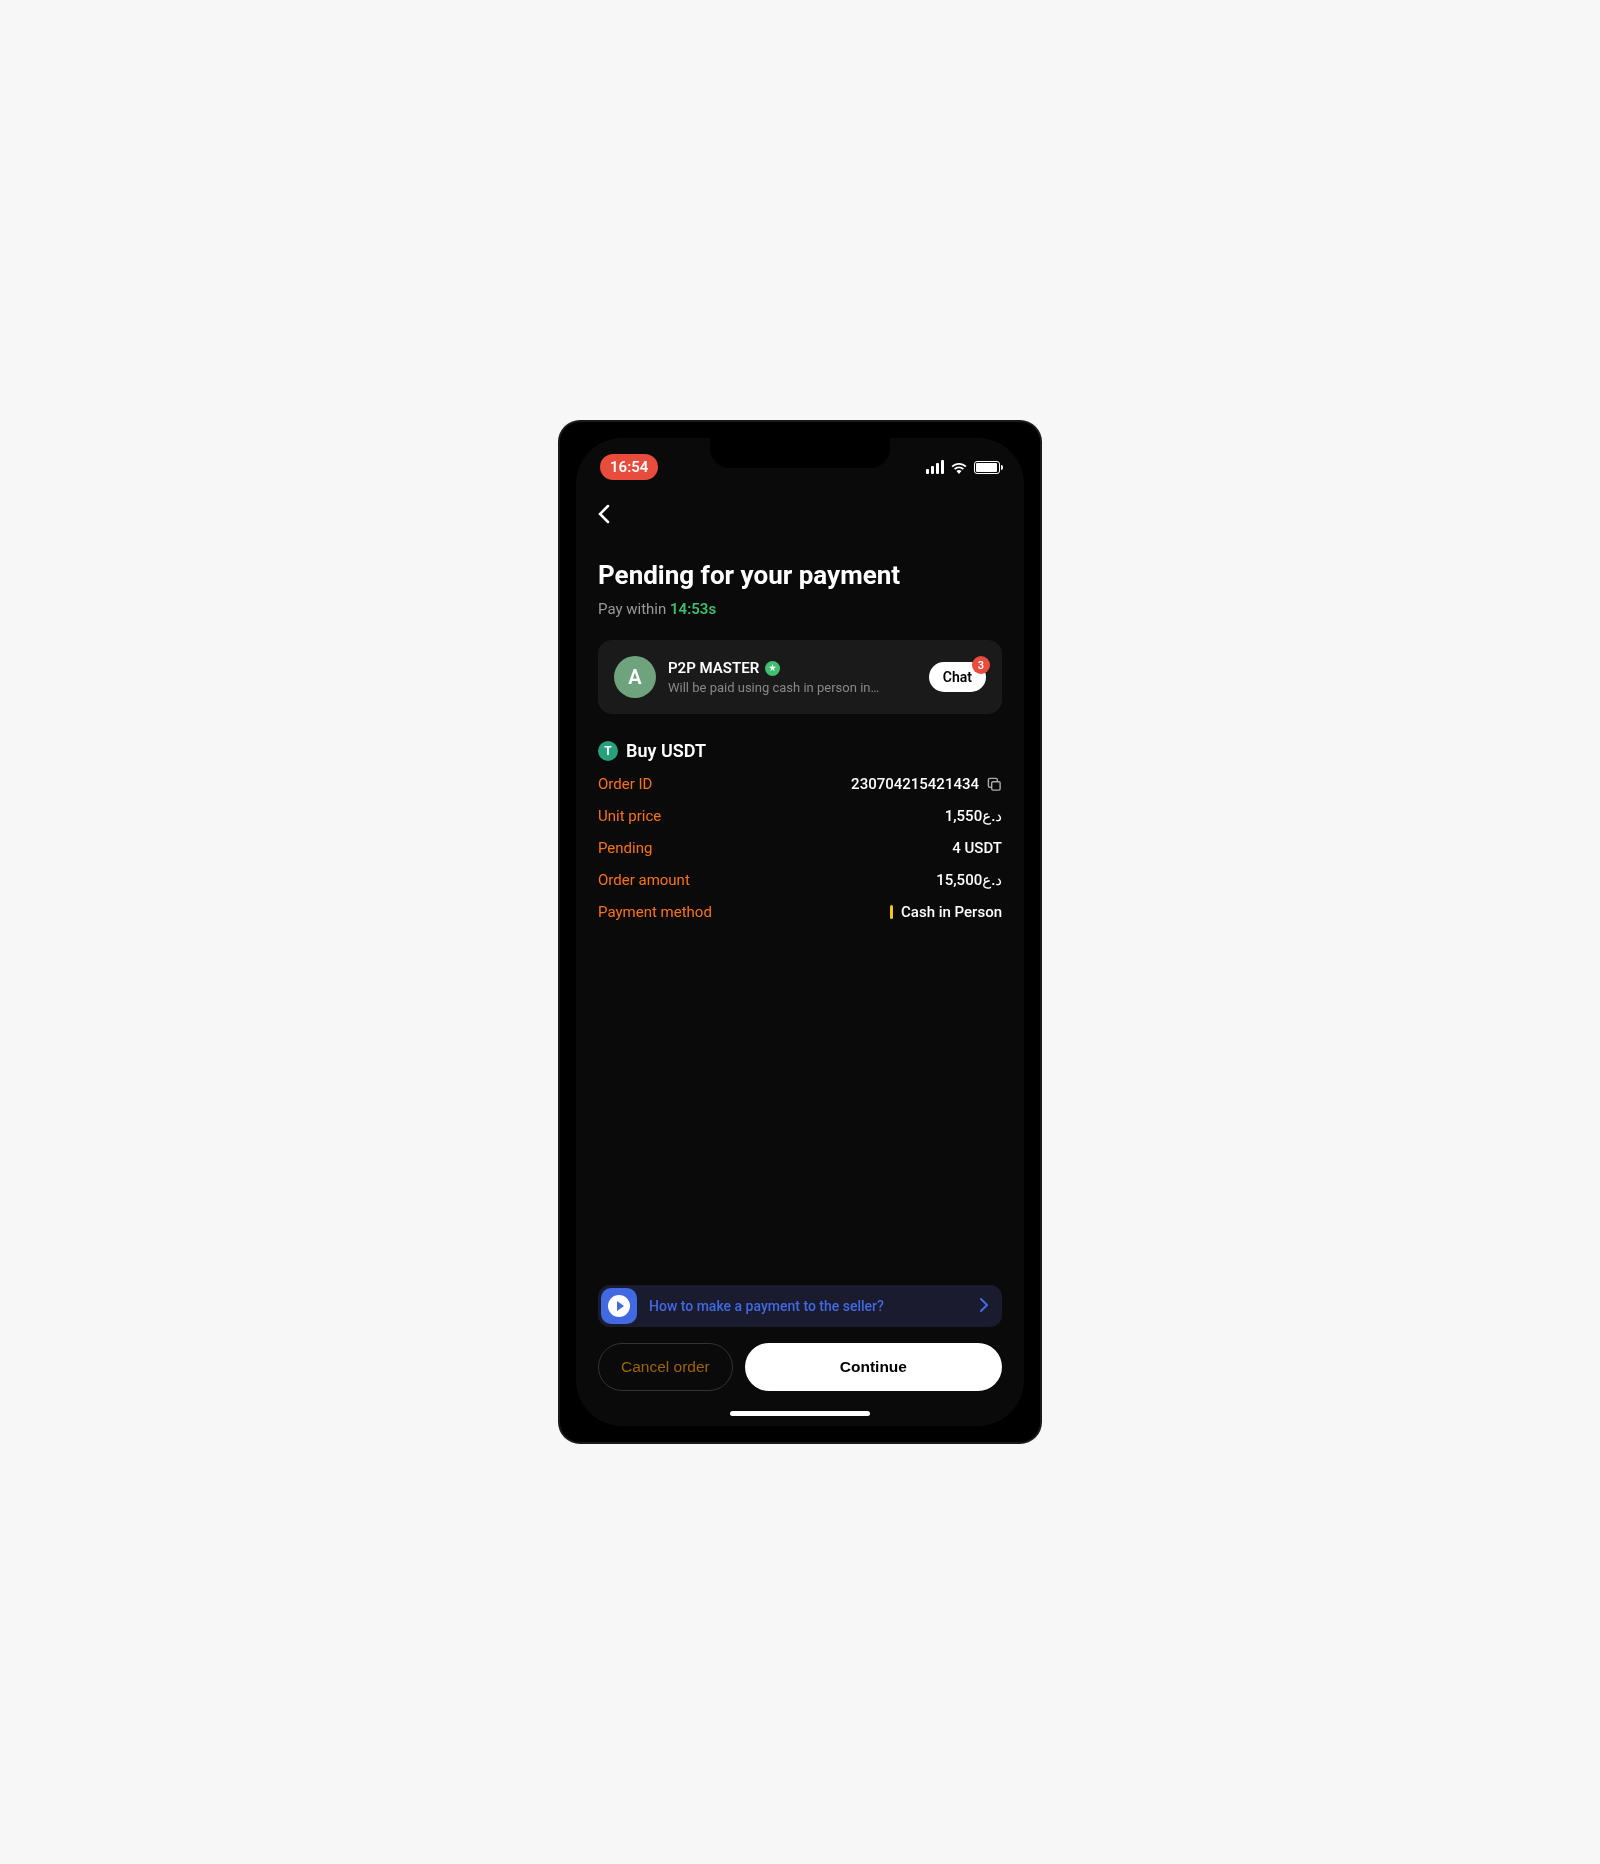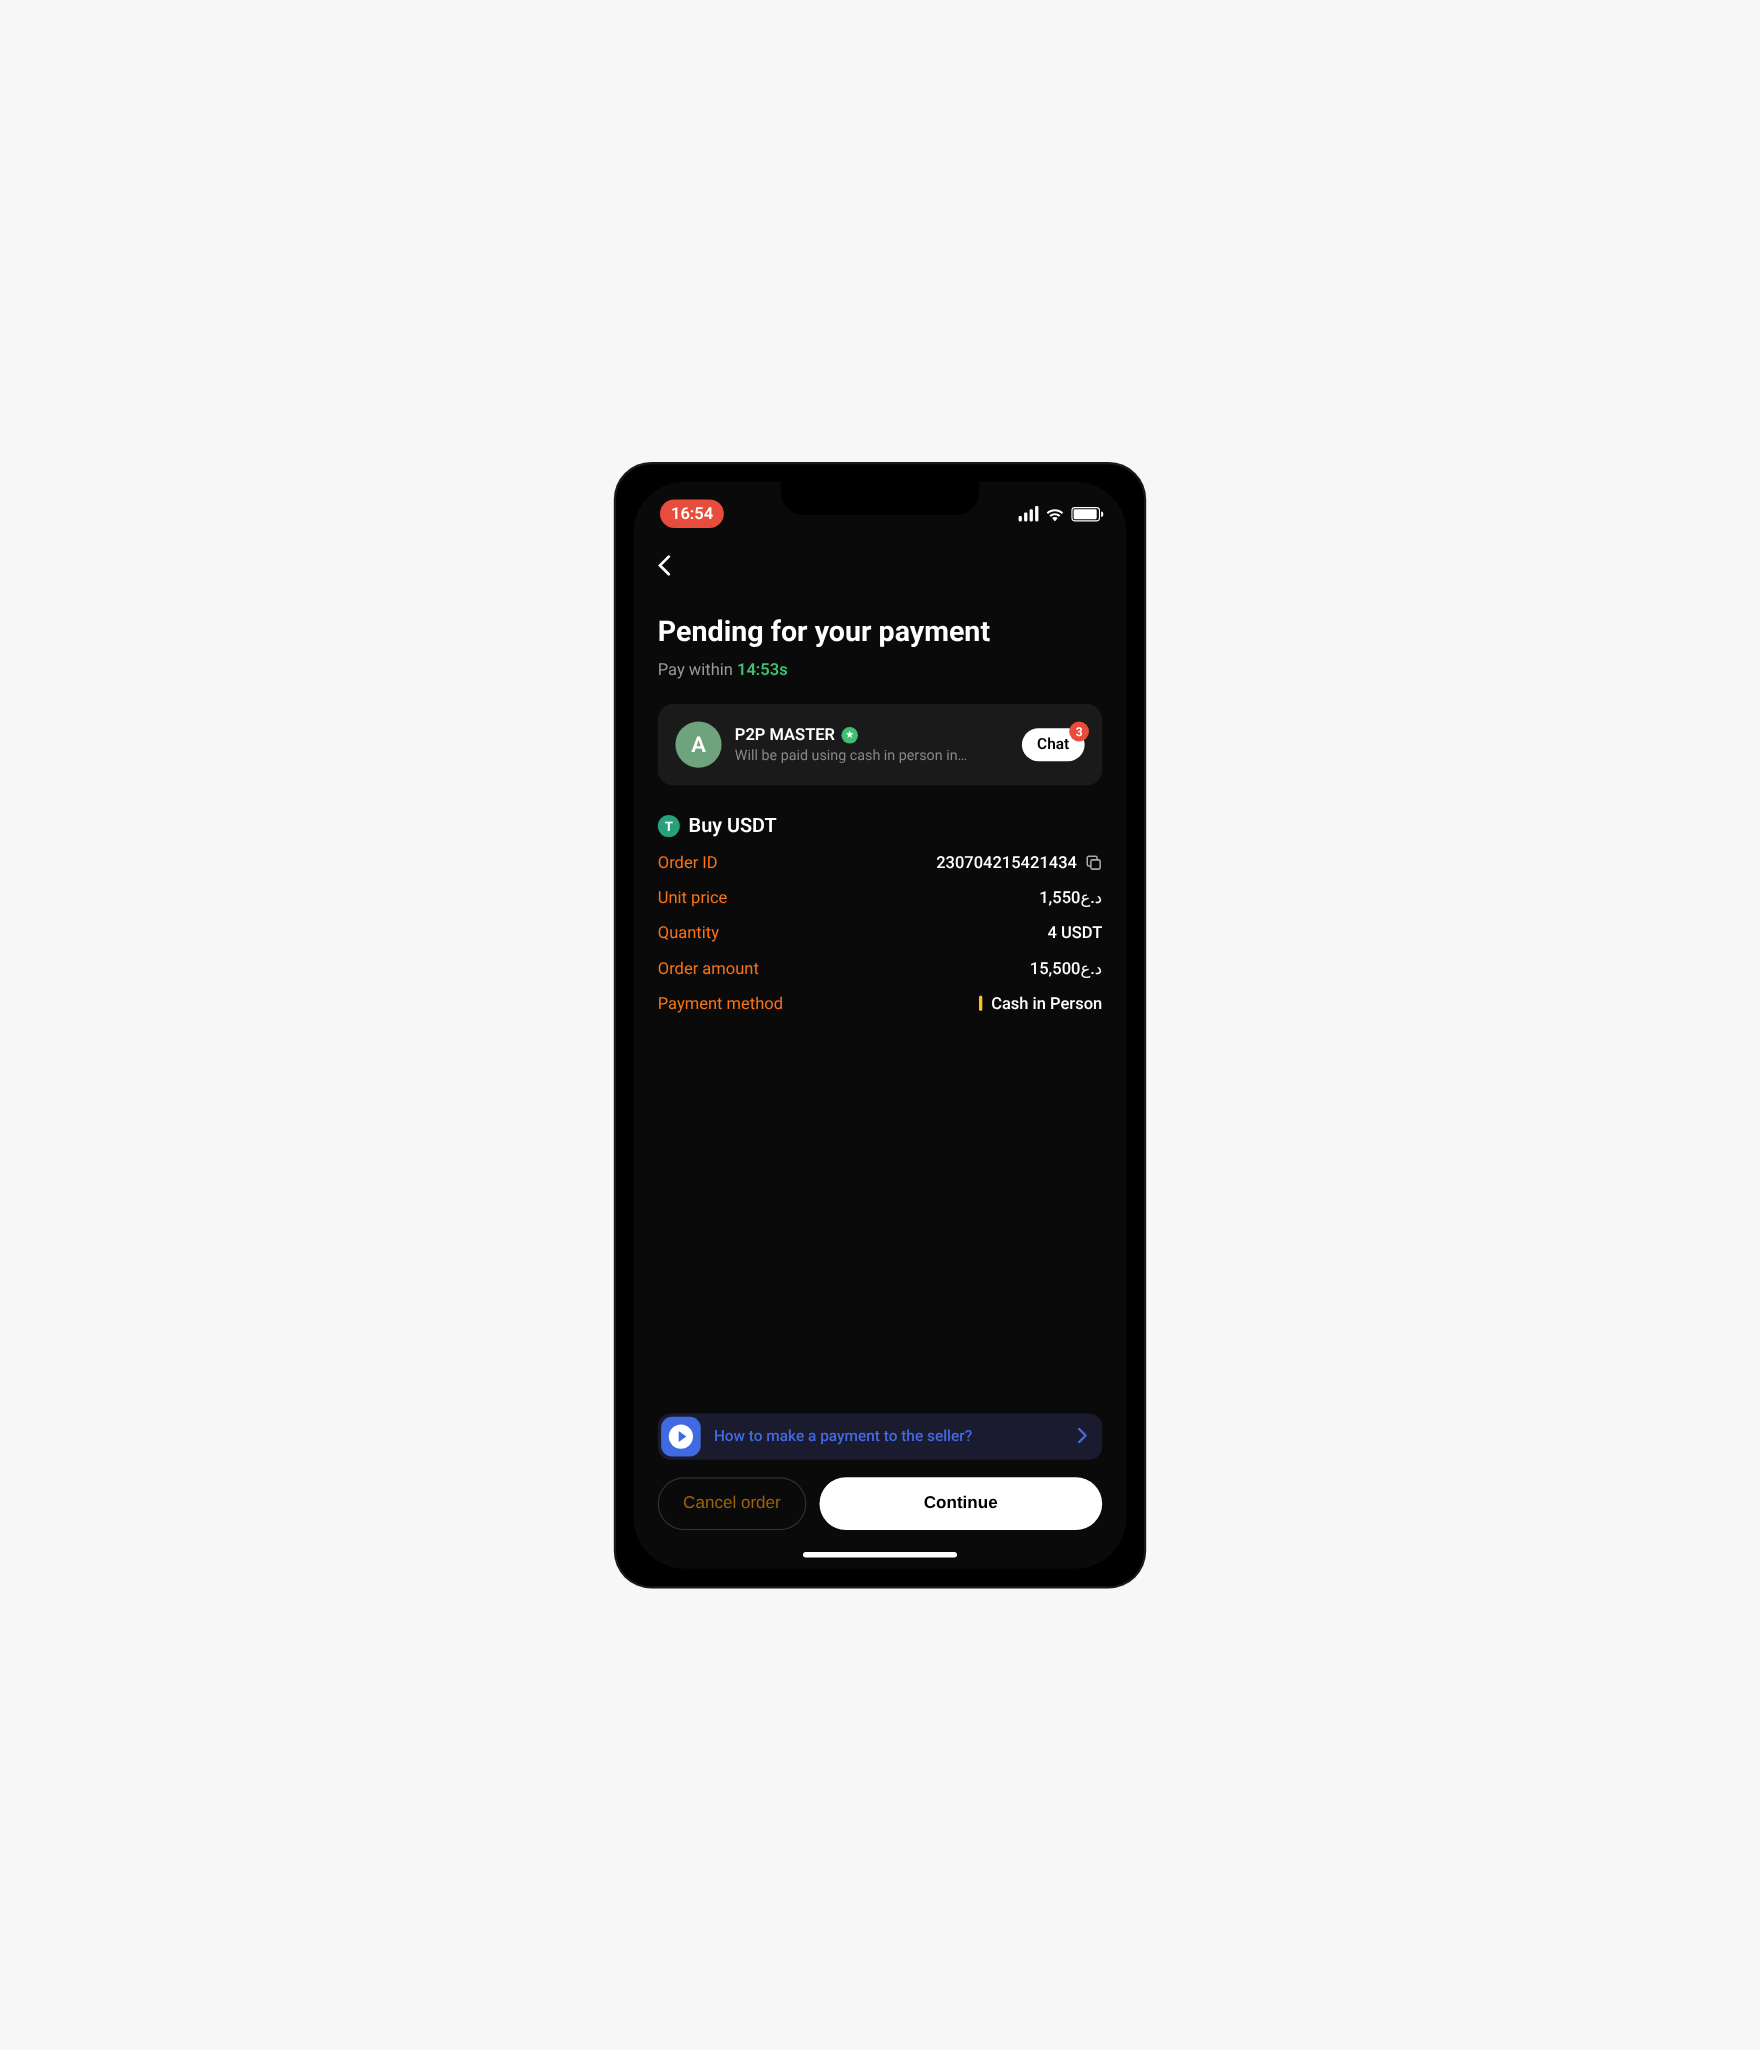--- a/index.html
+++ b/index.html
@@ -13,21 +13,21 @@
       display: flex;
       justify-content: center;
       align-items: center;
       min-height: 100vh;
       padding: 60px;
     }
     .phone-frame {
       width: 480px;
       height: 1020px;
       background: #000;
-      border-radius: 32px;
+      border-radius: 20px;
       padding: 16px;
       box-shadow: 0 0 0 2px #1a1a1a;
       position: relative;
     }
     .phone-screen {
       width: 100%;
       height: 100%;
       background: #0a0a0a;
       border-radius: 46px;
       overflow: hidden;
@@ -440,21 +440,21 @@
           </svg>
         </span>
       </div>
 
       <div class="detail-row">
         <span class="detail-label">Unit price</span>
         <span class="detail-value">1,550‎د.ع</span>
       </div>
 
       <div class="detail-row">
-        <span class="detail-label">Quantity</span>
+        <span class="detail-label">Pending</span>
         <span class="detail-value">4 USDT</span>
       </div>
 
       <div class="detail-row">
         <span class="detail-label">Order amount</span>
         <span class="detail-value">15,500‎د.ع</span>
       </div>
 
       <div class="detail-row">
         <span class="detail-label">Payment method</span>

